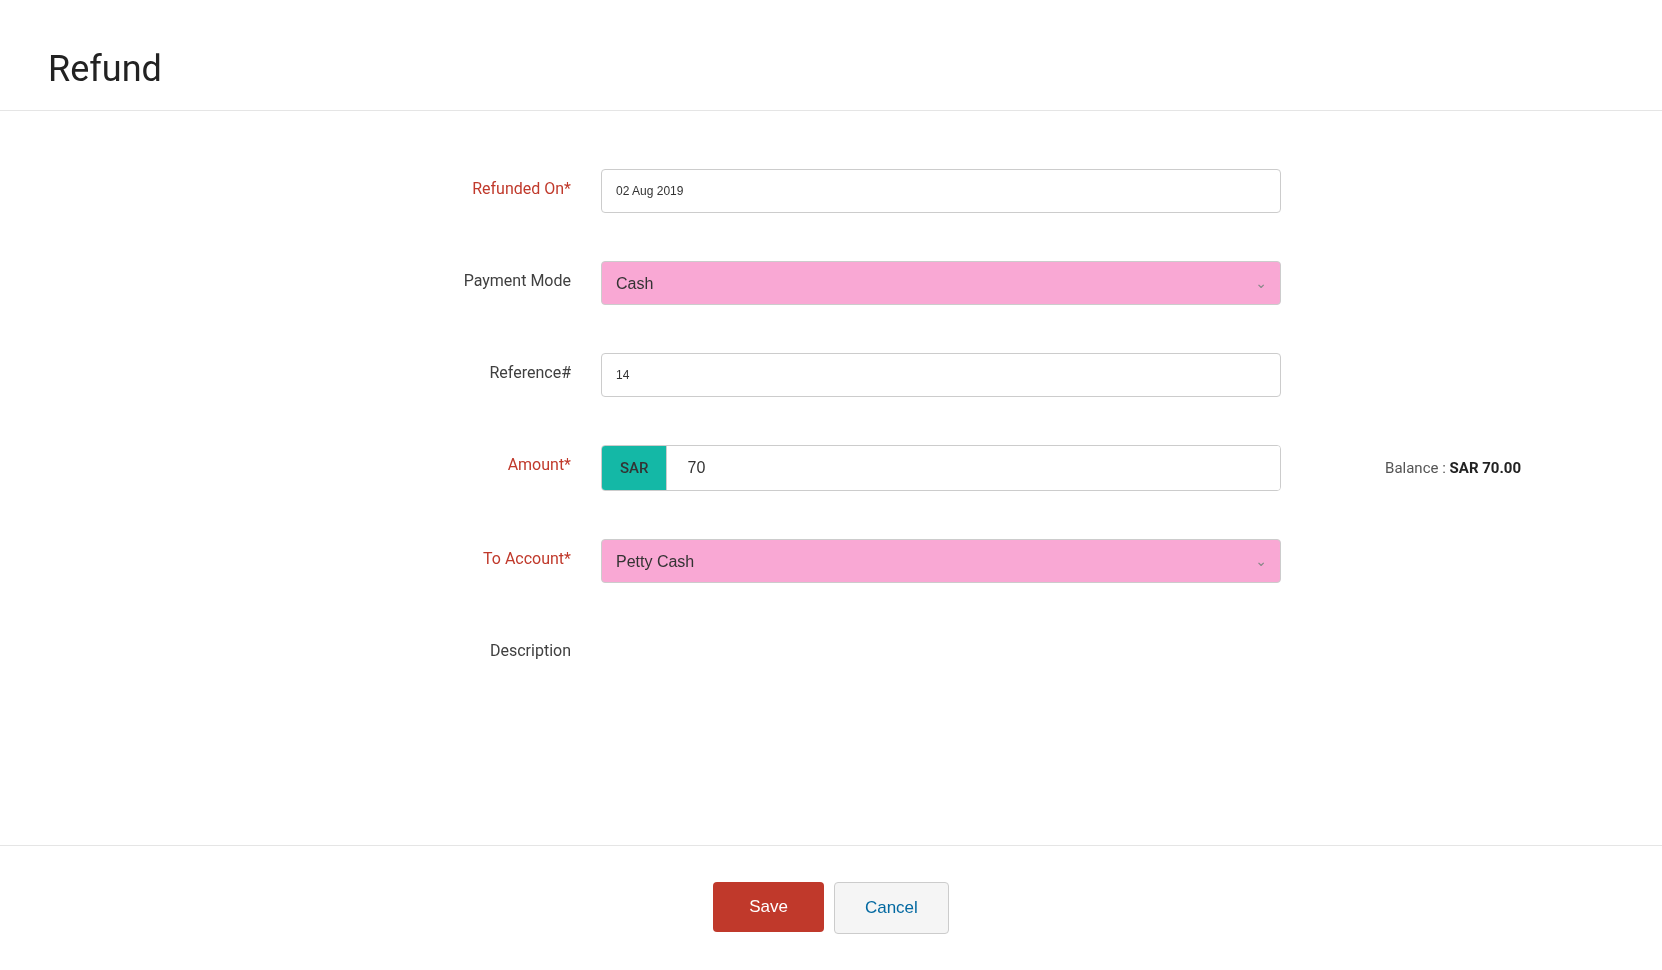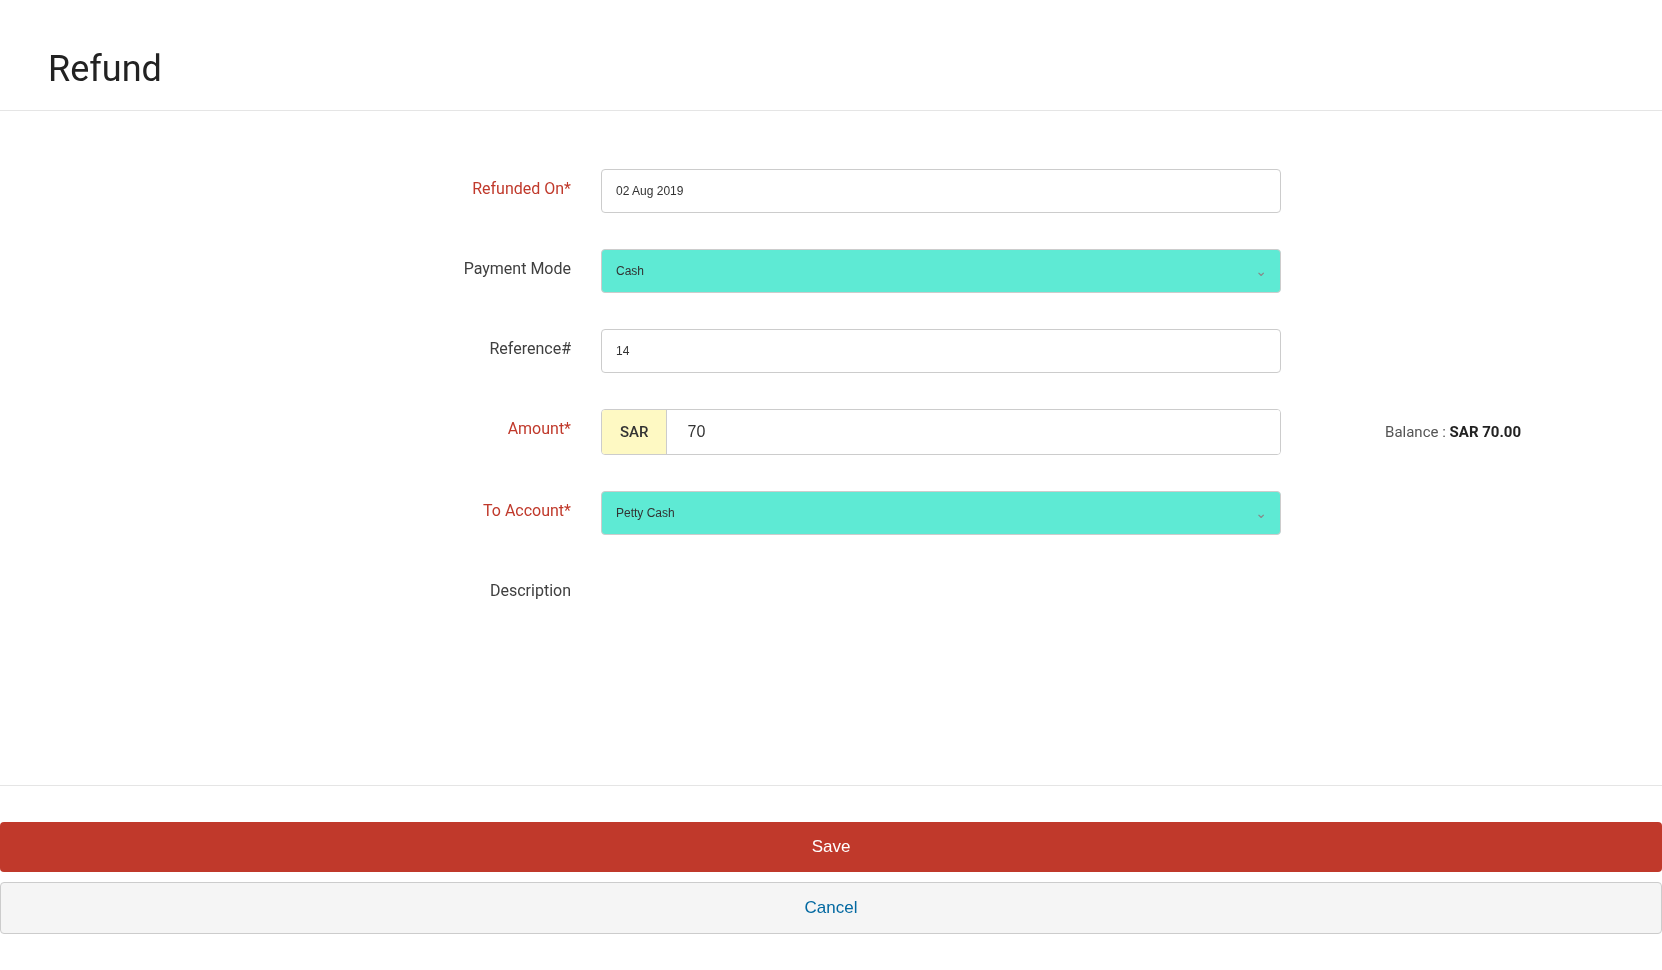--- a/index.html
+++ b/index.html
@@ -33,21 +33,21 @@
       font-size: 36px;
       font-weight: 400;
       color: #222222;
     }
 
     .form-container {
       flex: 1;
       padding: 40px 0;
       display: flex;
       flex-direction: column;
-      gap: 0;
+      gap: 12px;
       align-items: flex-end;
     }
 
     .form-row {
       display: flex;
       align-items: flex-start;
       padding: 18px 0;
       margin: 0 auto;
       width: 900px;
       position: relative;
@@ -83,23 +83,23 @@
       flex: 1;
       position: relative;
     }
 
     .form-select {
       width: 100%;
       height: 44px;
       border: 1px solid #cccccc;
       border-radius: 4px;
       padding: 0 14px;
-      font-size: 12px;
-      color: #333333;
-      background: #5eead4;
+      font-size: 16px;
+      color: #333333;
+      background: #f9a8d4;
       appearance: none;
       -webkit-appearance: none;
       outline: none;
       cursor: pointer;
     }
 
     .chevron-icon {
       position: absolute;
       right: 14px;
       top: 50%;
@@ -111,21 +111,21 @@
 
     .amount-wrapper {
       flex: 1;
       display: flex;
       border: 1px solid #cccccc;
       border-radius: 4px;
       overflow: hidden;
     }
 
     .currency-badge {
-      background: #fef9c3;
+      background: #14b8a6;
       border-right: 1px solid #cccccc;
       padding: 0 18px;
       height: 44px;
       display: flex;
       align-items: center;
       justify-content: center;
       font-size: 15px;
       font-weight: 500;
       color: #333333;
       flex-shrink: 0;
@@ -176,21 +176,20 @@
       height: 1px;
       background: #e5e5e5;
       margin-top: 20px;
     }
 
     .footer-actions {
       padding: 36px 0;
       display: flex;
       justify-content: center;
       gap: 10px;
-      flex-direction: column;
     }
 
     .btn-save {
       background: #c0392b;
       color: #ffffff;
       border: none;
       border-radius: 4px;
       padding: 0 36px;
       height: 50px;
       font-size: 17px;

